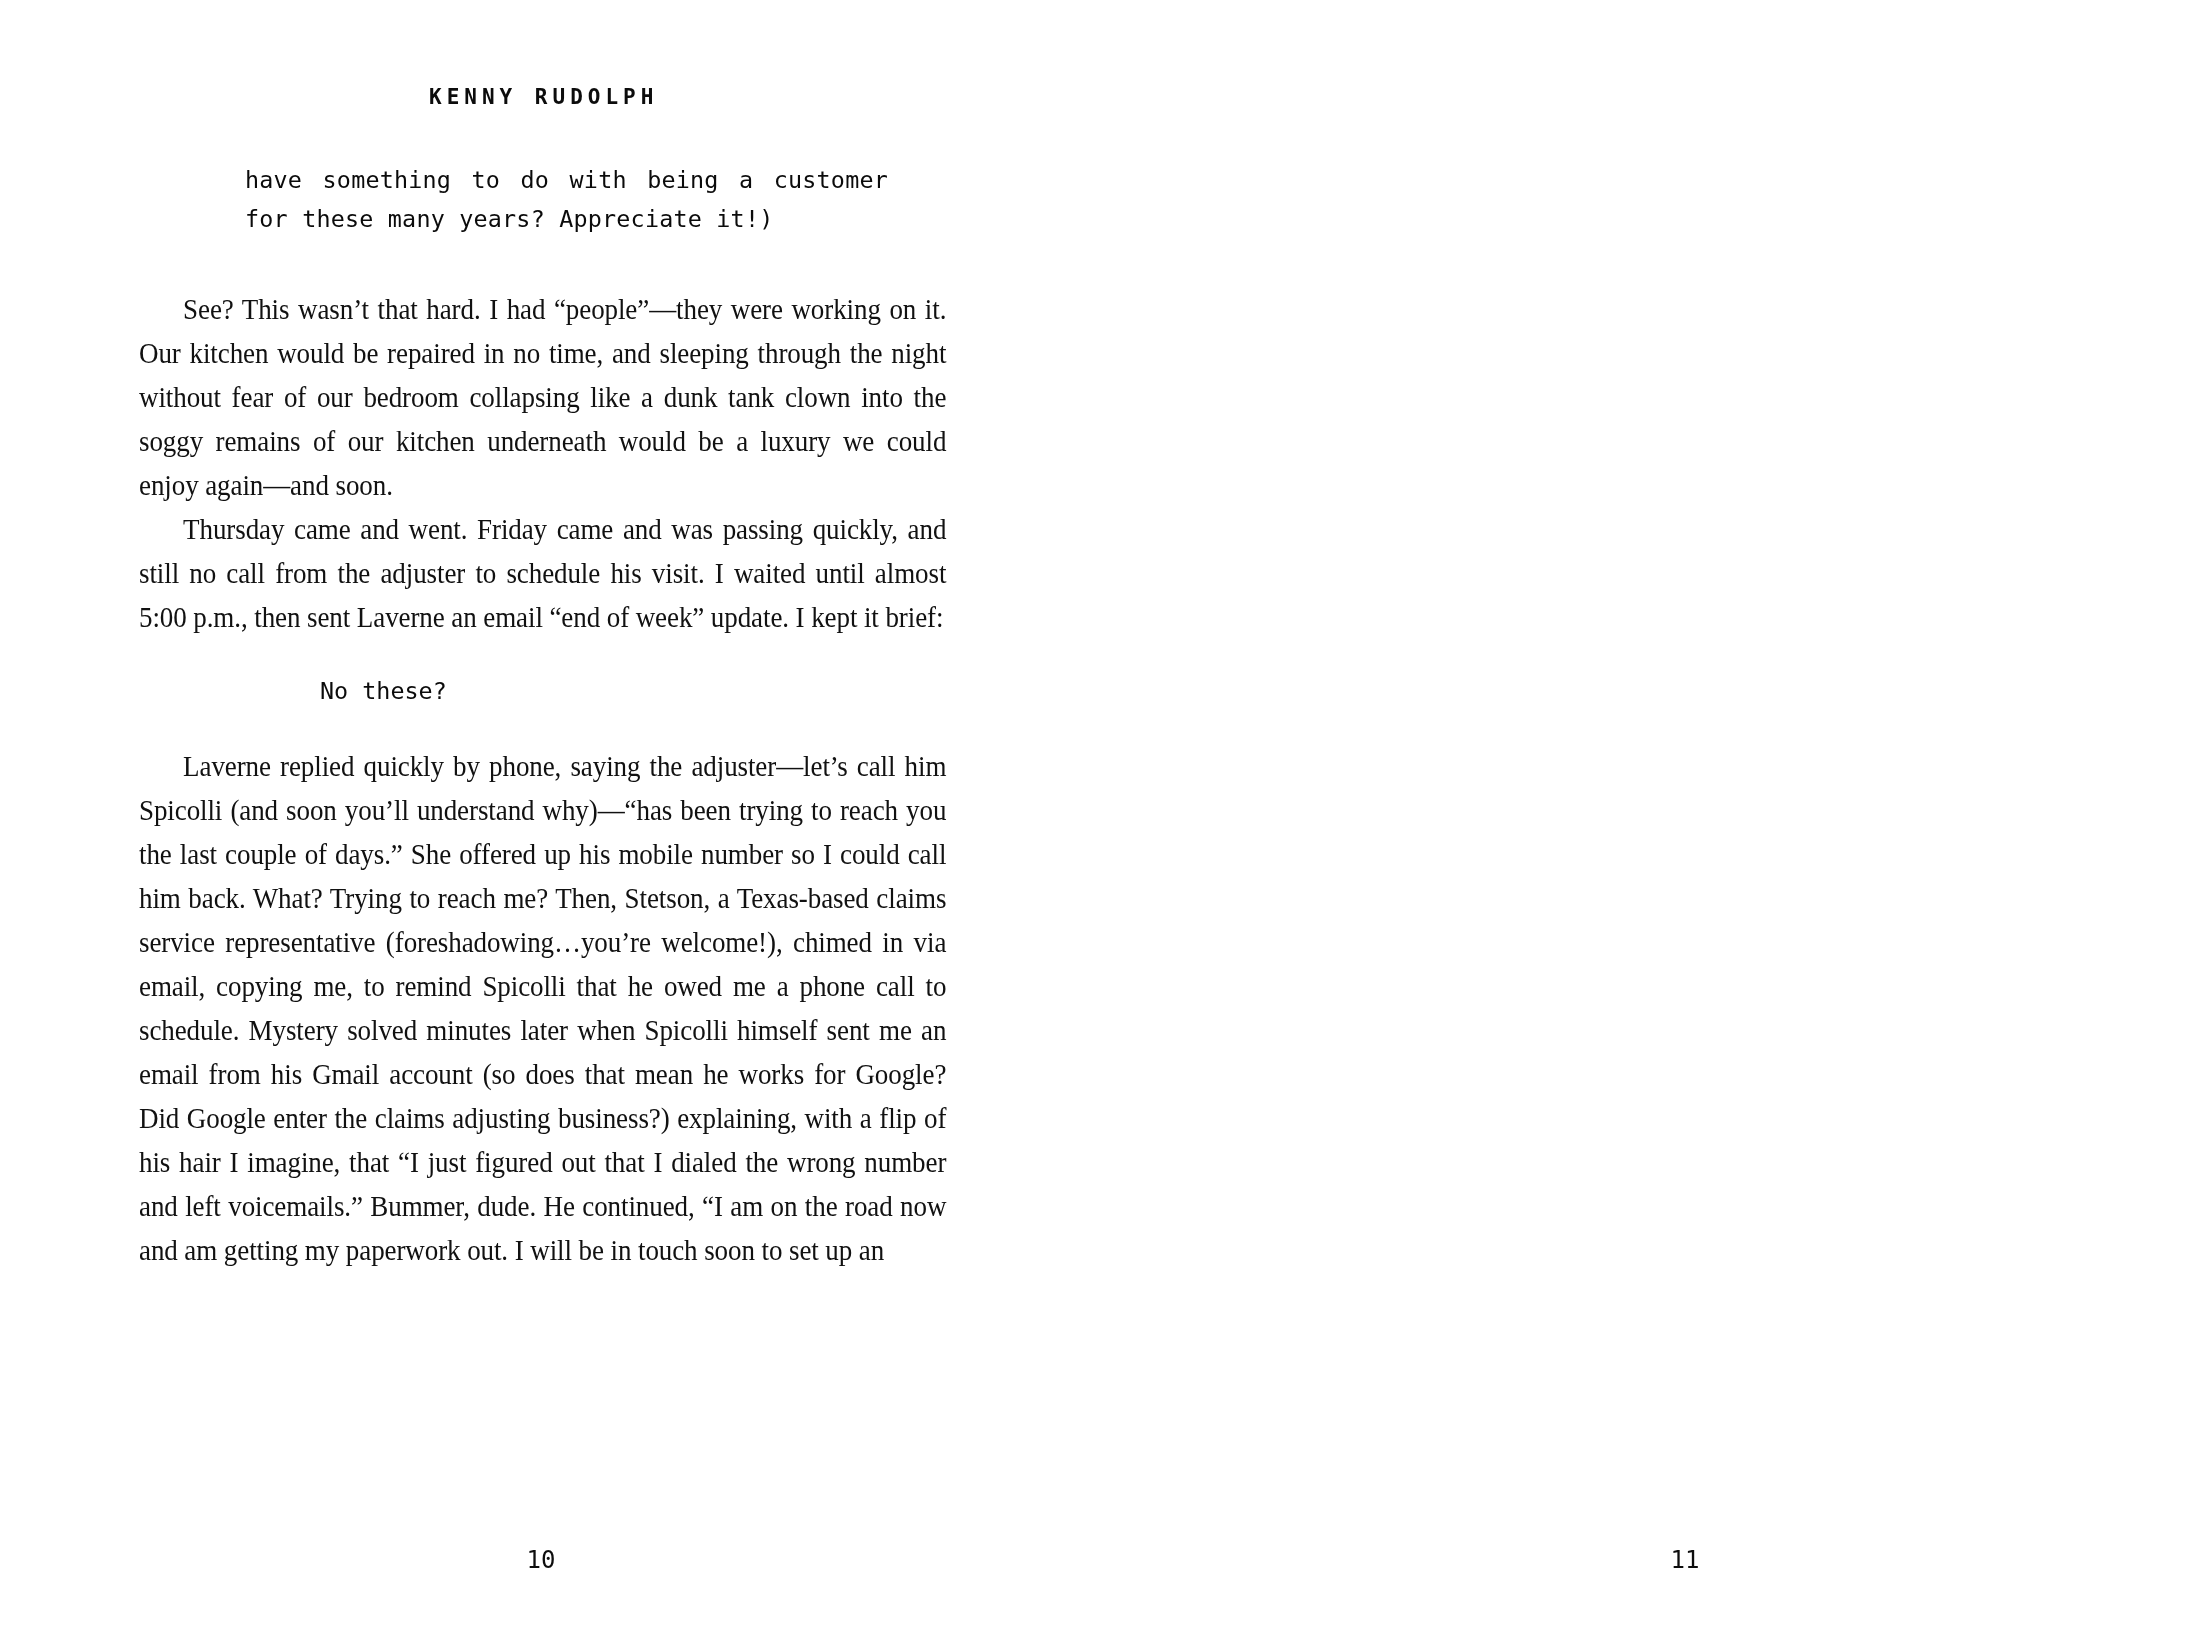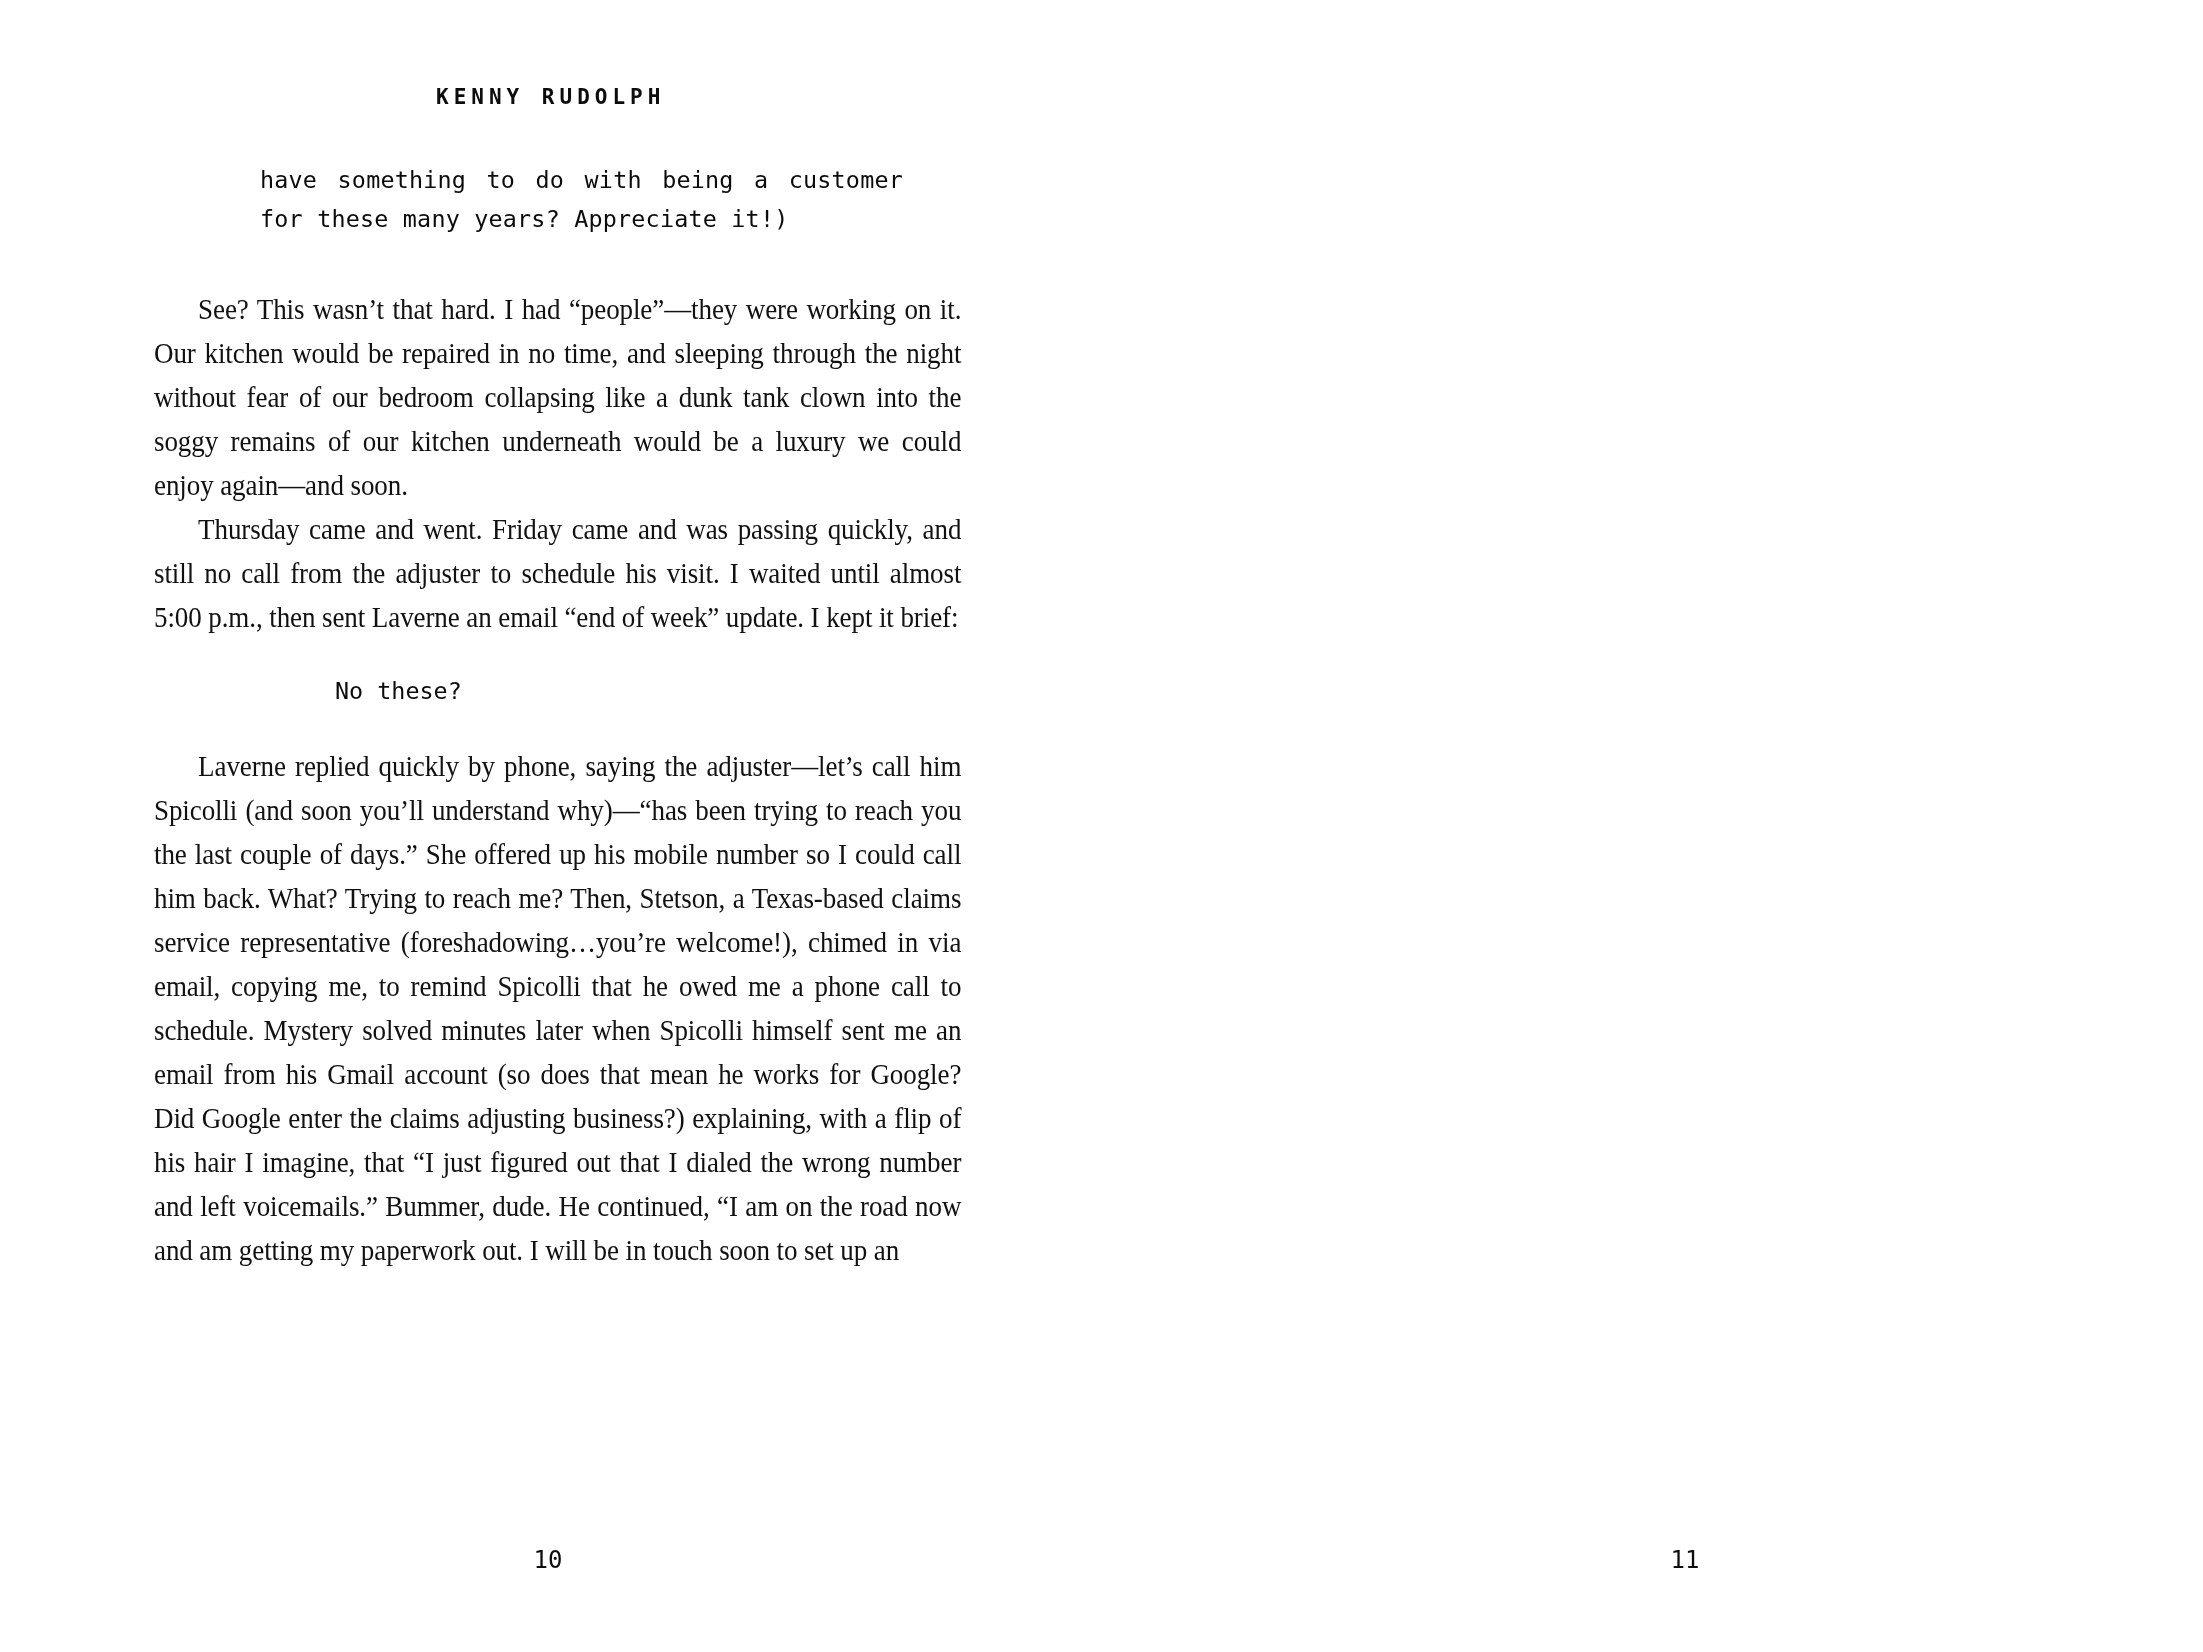--- a/index.html
+++ b/index.html
@@ -16,40 +16,39 @@
     font-family: "Liberation Serif", serif;
   }
 
   
   .page {
     position: absolute;
     top: 0;
     height: 1653px;
     box-sizing: border-box;
   }
-  .page-left  { left: 17px;    width: 1102px; padding: 0 0 0 0; text-decoration: underline; }
+  .page-left  { left: 10px;    width: 1102px; padding: 0 0 0 0; text-decoration: underline; }
   .page-right { left: 1154px; width: 1102px; padding: 0 0 0 0; }
 
   .running-head {
     position: absolute;
     top: 85px;
     font-family: "DejaVu Sans Mono", monospace;
     font-size: 21px;
     font-weight: 700;
     letter-spacing: 5px;
     color: #0c0c0c;
     white-space: nowrap;
   }
   .page-left  .running-head { left: 419px; }
 
   .col-body {
     position: absolute;
     top: 161px;
     width: 808px;
-    margin-left: 8px;
   }
   .page-left  .col-body { left: 129px; }
 
   
   .prose {
     font-family: "Liberation Serif", serif;
     font-size: 30px;
     line-height: 44px;
     color: #111111;
     text-align: justify;

